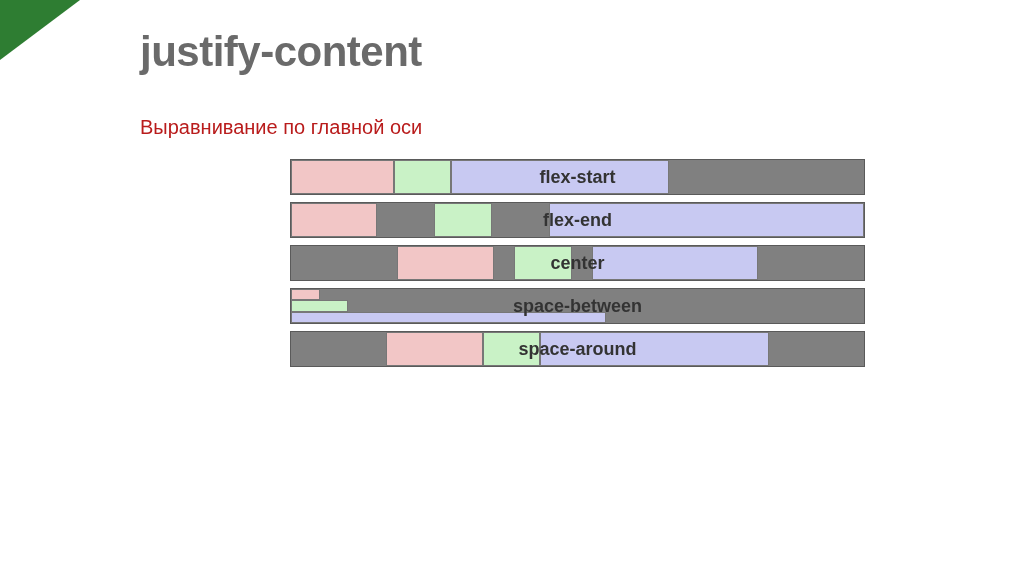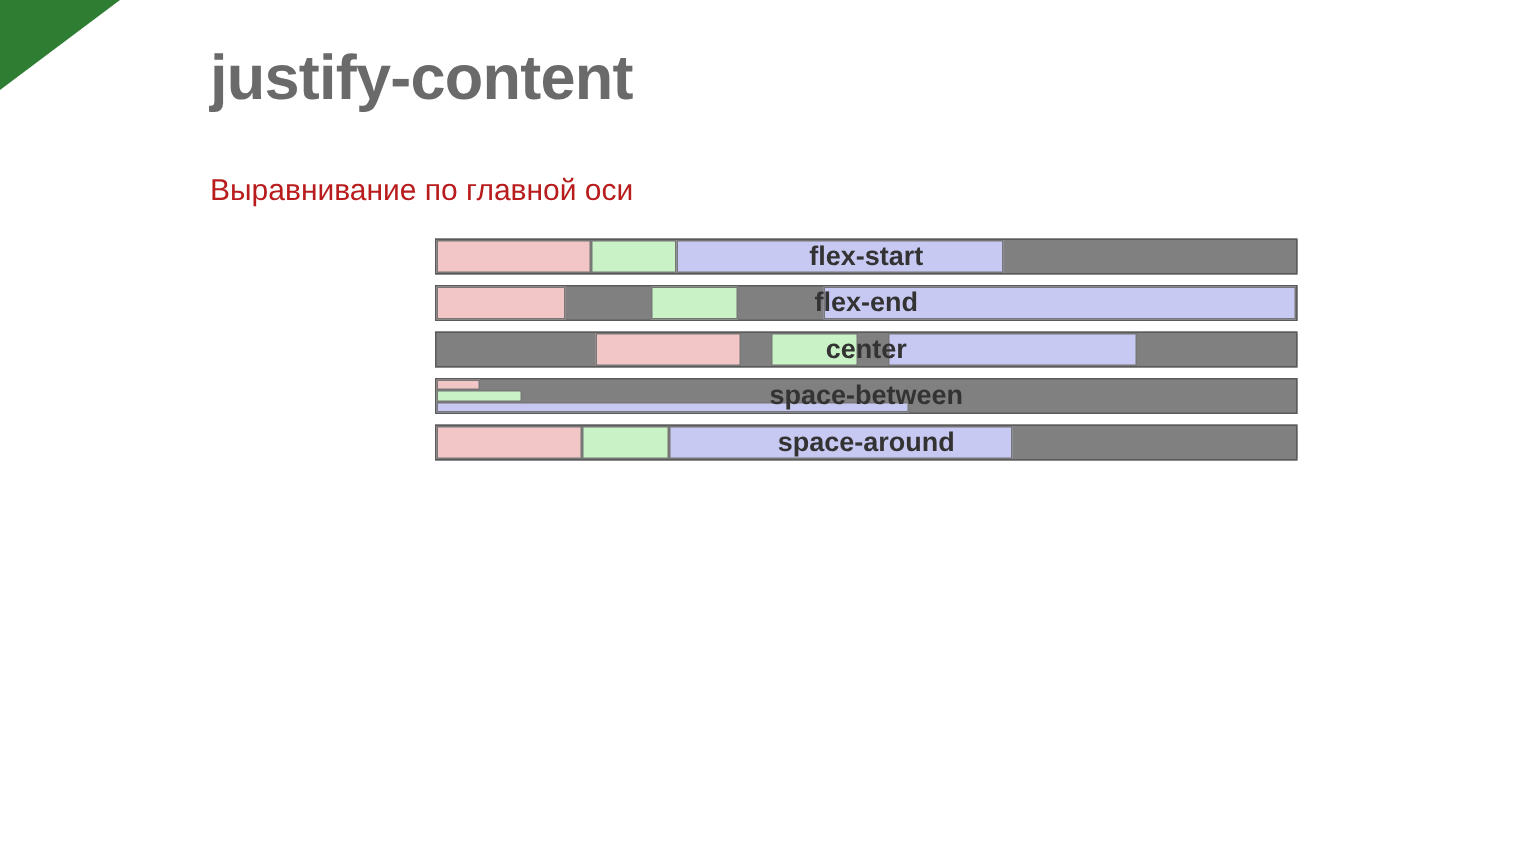--- a/index.html
+++ b/index.html
@@ -32,34 +32,34 @@
       color: #b91c1c;
       margin-bottom: 20px;
       font-weight: 400;
     }
     .chart-wrap {
       margin-left: 150px;
       width: 575px;
     }
     .row {
       display: flex;
-      height: 24px;
+      height: 36px;
       background: #808080;
       border: 1px solid #5a5a5a;
       margin-bottom: 7px;
       position: relative;
       font-size: 18px;
       font-weight: 700;
       color: #333;
     }
     .row[data-name="row-flex-start"] { justify-content: flex-start; }
     .row[data-name="row-flex-end"]   { justify-content: space-between; }
     .row[data-name="row-center"]     { justify-content: center; gap: 20px; }
     .row[data-name="row-space-between"] { justify-content: space-between; flex-direction: column; }
-    .row[data-name="row-space-around"]  { justify-content: flex-start; }
+    .row[data-name="row-space-around"]  { justify-content: center; }
     .cell {
       height: 100%;
       border: 1px solid #777;
     }
     .c-pink   { background: #f2c6c6; }
     .c-green  { background: #c9f2c6; }
     .c-purple { background: #c8c9f2; }
     .row .label {
       position: absolute;
       left: 0; right: 0;

